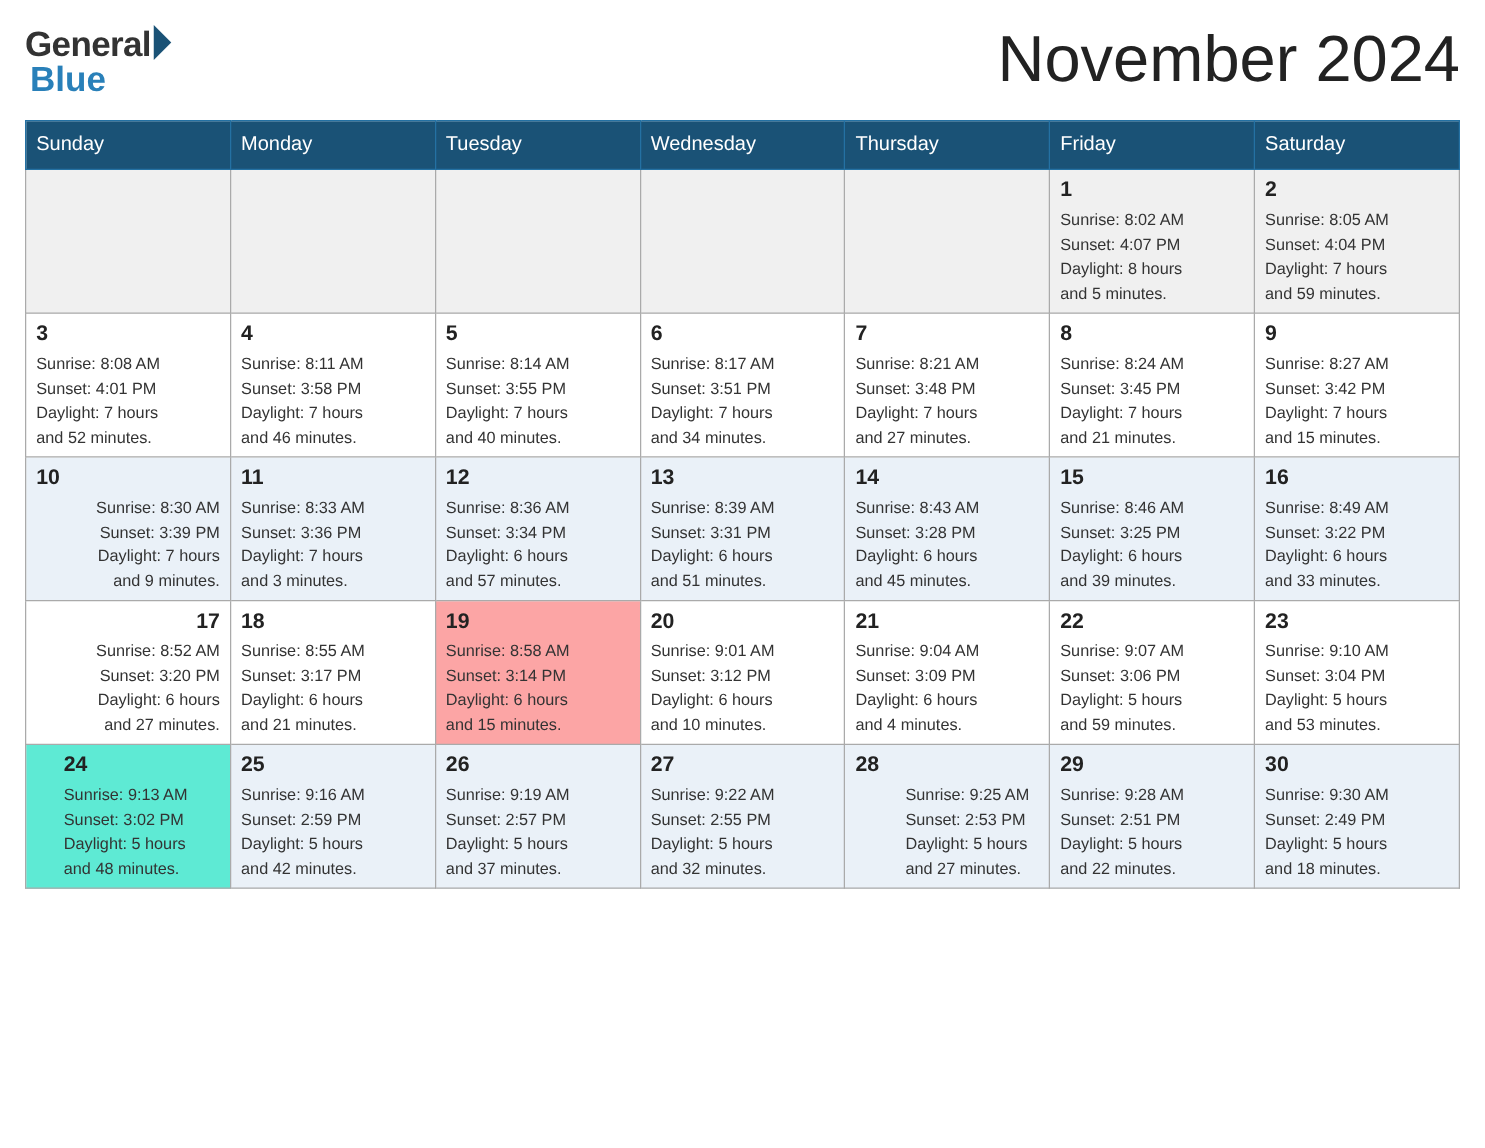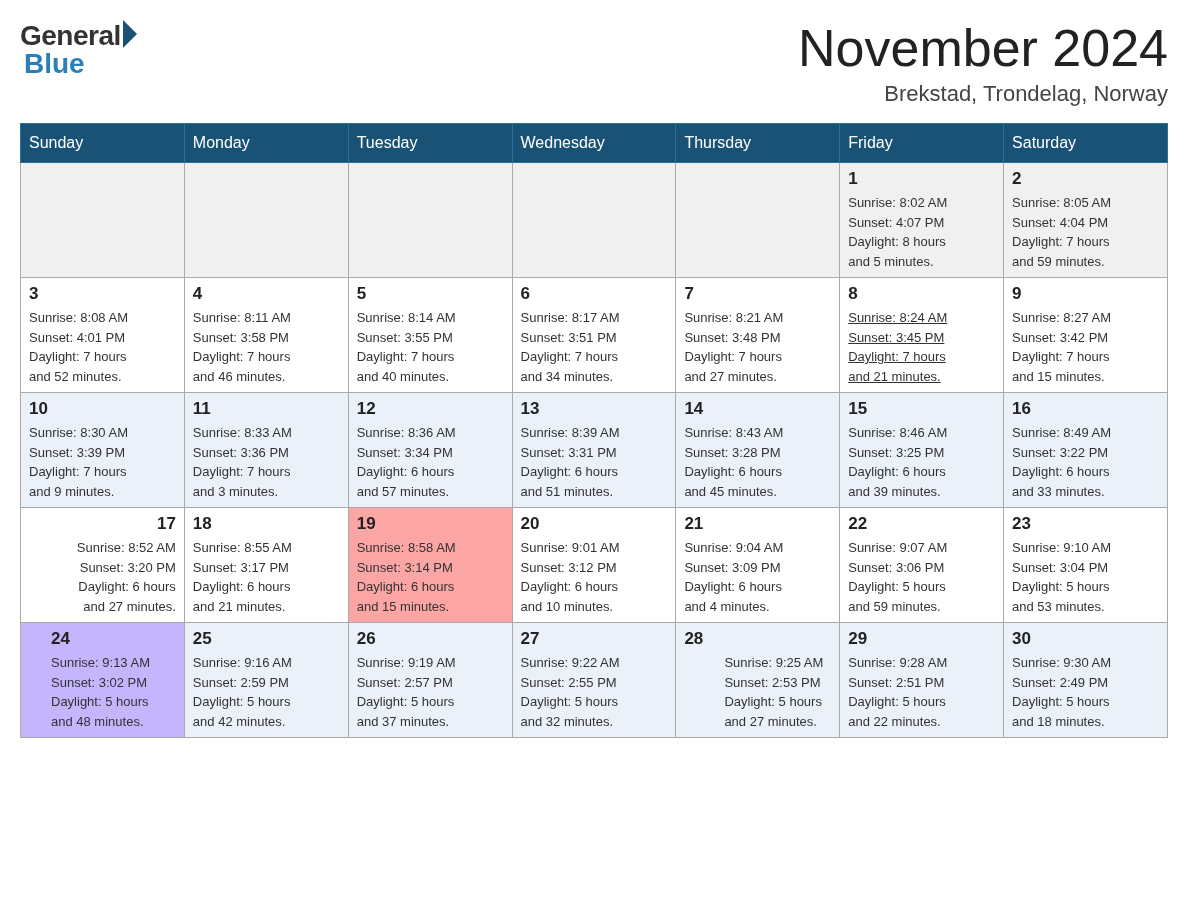--- a/index.html
+++ b/index.html
@@ -105,21 +105,20 @@
 <div class="header">
   <div class="logo">
     <div class="logo-top">
       <span class="logo-general">General</span>
       <div class="logo-arrow"></div>
     </div>
     <span class="logo-blue">Blue</span>
   </div>
   <div class="title-area">
     <div class="month-title">November 2024</div>
-    <div class="location-title">Brekstad, Trondelag, Norway</div>
   </div>
 </div>
 
 <table class="calendar">
   <thead>
     <tr>
     <th>Sunday</th>
         <th>Monday</th>
         <th>Tuesday</th>
         <th>Wednesday</th>
@@ -181,37 +180,37 @@
         </td>
         <td style="background: rgb(255, 255, 255); min-height: 110px;">
           <span class="day-number">7</span>
           <div class="day-info" style="white-space: pre-line;">Sunrise: 8:21 AM
 Sunset: 3:48 PM
 Daylight: 7 hours
 and 27 minutes.</div>
         </td>
         <td style="background: rgb(255, 255, 255); min-height: 110px;">
           <span class="day-number">8</span>
-          <div class="day-info" style="white-space: pre-line; text-decoration: underline;">Sunrise: 8:24 AM
+          <div class="day-info" style="white-space: pre-line;">Sunrise: 8:24 AM
 Sunset: 3:45 PM
 Daylight: 7 hours
 and 21 minutes.</div>
         </td>
         <td style="background: rgb(255, 255, 255); min-height: 110px;">
           <span class="day-number">9</span>
           <div class="day-info" style="white-space: pre-line;">Sunrise: 8:27 AM
 Sunset: 3:42 PM
 Daylight: 7 hours
 and 15 minutes.</div>
         </td>
       </tr>
       <tr>
         <td style="background: rgb(234, 241, 248); min-height: 110px;">
           <span class="day-number">10</span>
-          <div class="day-info" style="white-space: pre-line;">Sunrise: 8:30 AM
+          <div class="day-info" style="white-space: pre-line; text-align: right;">Sunrise: 8:30 AM
 Sunset: 3:39 PM
 Daylight: 7 hours
 and 9 minutes.</div>
         </td>
         <td style="background: rgb(234, 241, 248); min-height: 110px;">
           <span class="day-number">11</span>
           <div class="day-info" style="white-space: pre-line;">Sunrise: 8:33 AM
 Sunset: 3:36 PM
 Daylight: 7 hours
 and 3 minutes.</div>
@@ -297,21 +296,21 @@
         </td>
         <td style="background: rgb(255, 255, 255); min-height: 110px;">
           <span class="day-number">23</span>
           <div class="day-info" style="white-space: pre-line;">Sunrise: 9:10 AM
 Sunset: 3:04 PM
 Daylight: 5 hours
 and 53 minutes.</div>
         </td>
       </tr>
       <tr>
-        <td style="background: #c4b5fd; min-height: 110px; padding-left: 30px;">
+        <td style="background: #5eead4; min-height: 110px; padding-left: 30px;">
           <span class="day-number">24</span>
           <div class="day-info" style="white-space: pre-line;">Sunrise: 9:13 AM
 Sunset: 3:02 PM
 Daylight: 5 hours
 and 48 minutes.</div>
         </td>
         <td style="background: rgb(234, 241, 248); min-height: 110px;">
           <span class="day-number">25</span>
           <div class="day-info" style="white-space: pre-line;">Sunrise: 9:16 AM
 Sunset: 2:59 PM

